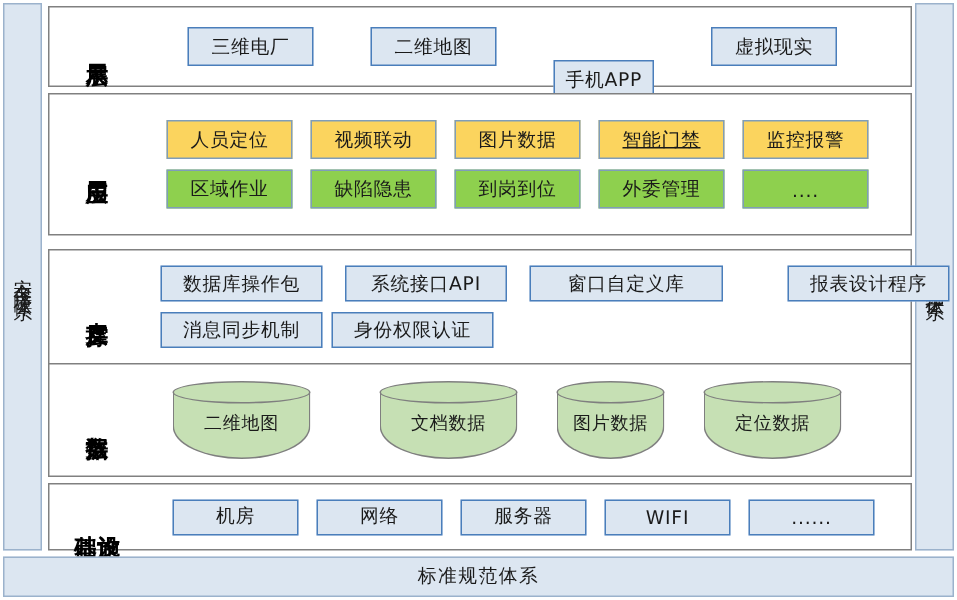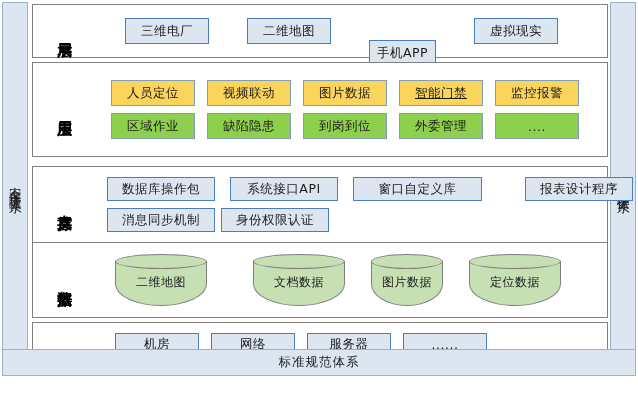--- a/index.html
+++ b/index.html
@@ -43,21 +43,21 @@
     font-size: 12.5px;
     letter-spacing: 3px;
     color: #1a1a1a;
     line-height: 1;
   }
 
   
   .bottom-bar {
     position: absolute;
     left: 2px;
-    top: 349px;
+    top: 371px;
     width: 634px;
     height: 27px;
     background: #dce6f1;
     border: 1px solid #9bb2cc;
     box-sizing: border-box;
     display: flex;
     align-items: center;
     justify-content: center;
   }
   .bottom-text {
@@ -290,20 +290,21 @@
           <div class="v2">
             <span>基础</span>
             <span>设施</span>
           </div>
         </div>
         <div class="layer-body">
           <div class="box-row" style="gap: 12px; padding-left: 14px;">
             <div class="node blue" style="width: 84px; height: 24px;">机房</div>
             <div class="node blue" style="width: 84px; height: 24px;">网络</div>
             <div class="node blue" style="width: 84px; height: 24px;">服务器</div>
+            <div class="node blue" style="width: 84px; height: 24px;">WIFI</div>
             <div class="node blue" style="width: 84px; height: 24px;">......</div>
           </div>
         </div>
       </div>
     </div>
 
   <div class="bottom-bar">
     <span class="bottom-text">标准规范体系</span>
   </div>
 

